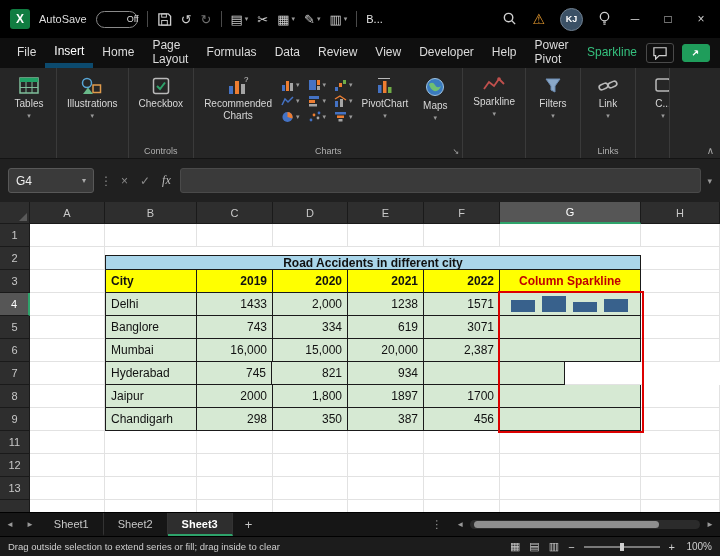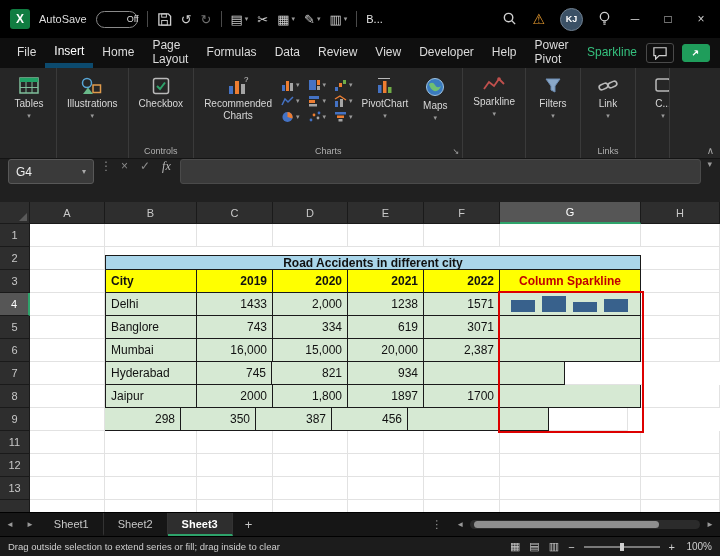--- a/index.html
+++ b/index.html
@@ -39,21 +39,21 @@
   .bigbtn{display:flex;flex-direction:column;align-items:center;justify-content:flex-start;gap:2px;padding:3px 5px;cursor:pointer;color:#d8d8d8;font-size:10px;min-width:44px;}
   .bigbtn .blabel{text-align:center;line-height:1.15;}
   .bigbtn .dd{font-size:7px;color:#9a9a9a;}
   .cgrid{display:grid;grid-template-columns:repeat(3,auto);gap:4px 8px;align-content:center;margin:6px 4px 0 4px;}
   .citem{display:flex;align-items:center;gap:2px;cursor:pointer;}
   .citem .dd{font-size:7px;color:#9a9a9a;}
   .collapse{position:absolute;right:6px;bottom:2px;color:#a8a8a8;font-size:10px;cursor:pointer;}
   .cutoff{overflow:hidden;max-width:34px;}
 
   
-  .fbar{height:44px;background:#202020;display:flex;padding:0 8px;gap:6px;border-top:1px solid #141414;}
+  .fbar{height:44px;background:#202020;display:flex;align-items:center;padding:0 8px;gap:6px;border-top:1px solid #141414;}
   .namebox{width:86px;height:25px;background:#3a3a3a;border:1px solid #585858;border-radius:3px;color:#eee;font-size:12px;display:flex;align-items:center;padding:0 7px;justify-content:space-between;cursor:pointer;}
   .namebox .dd{font-size:8px;color:#aaa;}
   .fsep{color:#8a8a8a;font-size:12px;}
   .fbtn{color:#8a8a8a;font-size:12px;padding:0 3px;cursor:pointer;}
   .fx{font-style:italic;font-family:"Liberation Serif",serif;color:#bbb;}
   .finput{flex:1;height:25px;background:#3a3a3a;border:1px solid #4a4a4a;border-radius:3px;color:#eee;font-size:12px;padding:0 8px;line-height:23px;}
   .fexpand{color:#9a9a9a;font-size:9px;}
 
   
   .grid{position:relative;width:720px;height:310px;background:#fff;overflow:hidden;}
@@ -497,20 +497,21 @@
         <div class="tcell gdata num c-d">1,800</div>
         <div class="tcell gdata num c-e">1897</div>
         <div class="tcell gdata num c-f">1700</div>
         <div class="tcell gdata c-g"></div>
         <div class="cell c-h"></div>
       </div>
 
       <div class="row">
         <div class="rownum">9</div>
         <div class="cell c-a"></div>
+        <div class="tcell gdata c-b tl">Chandigarh</div>
         <div class="tcell gdata num c-c">298</div>
         <div class="tcell gdata num c-d">350</div>
         <div class="tcell gdata num c-e">387</div>
         <div class="tcell gdata num c-f">456</div>
         <div class="tcell gdata c-g"></div>
         <div class="cell c-h"></div>
       </div>
 
       <div class="row">
         <div class="rownum">11</div>

